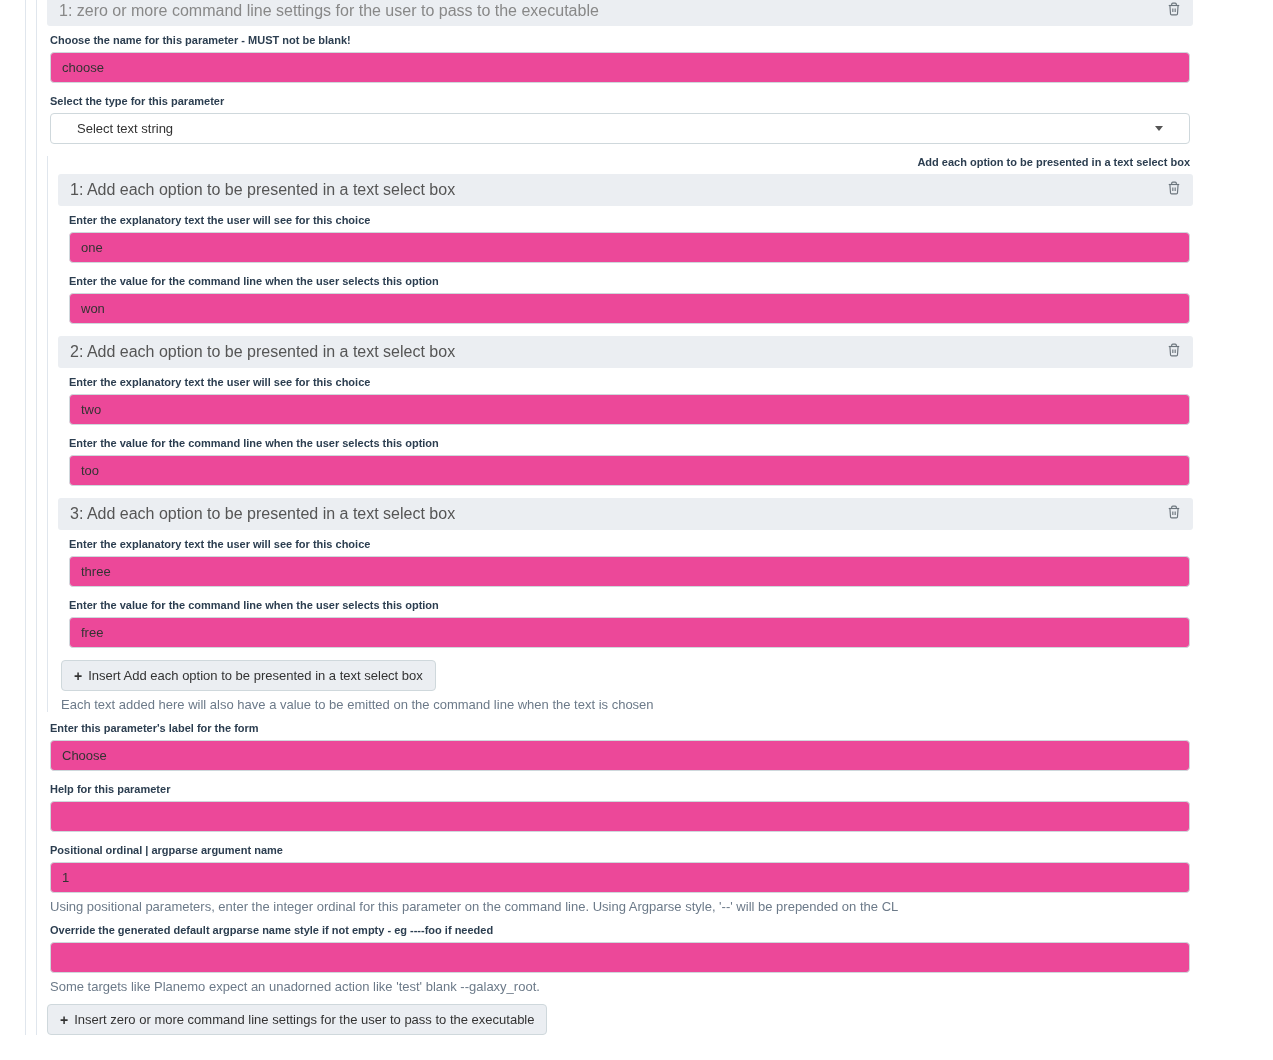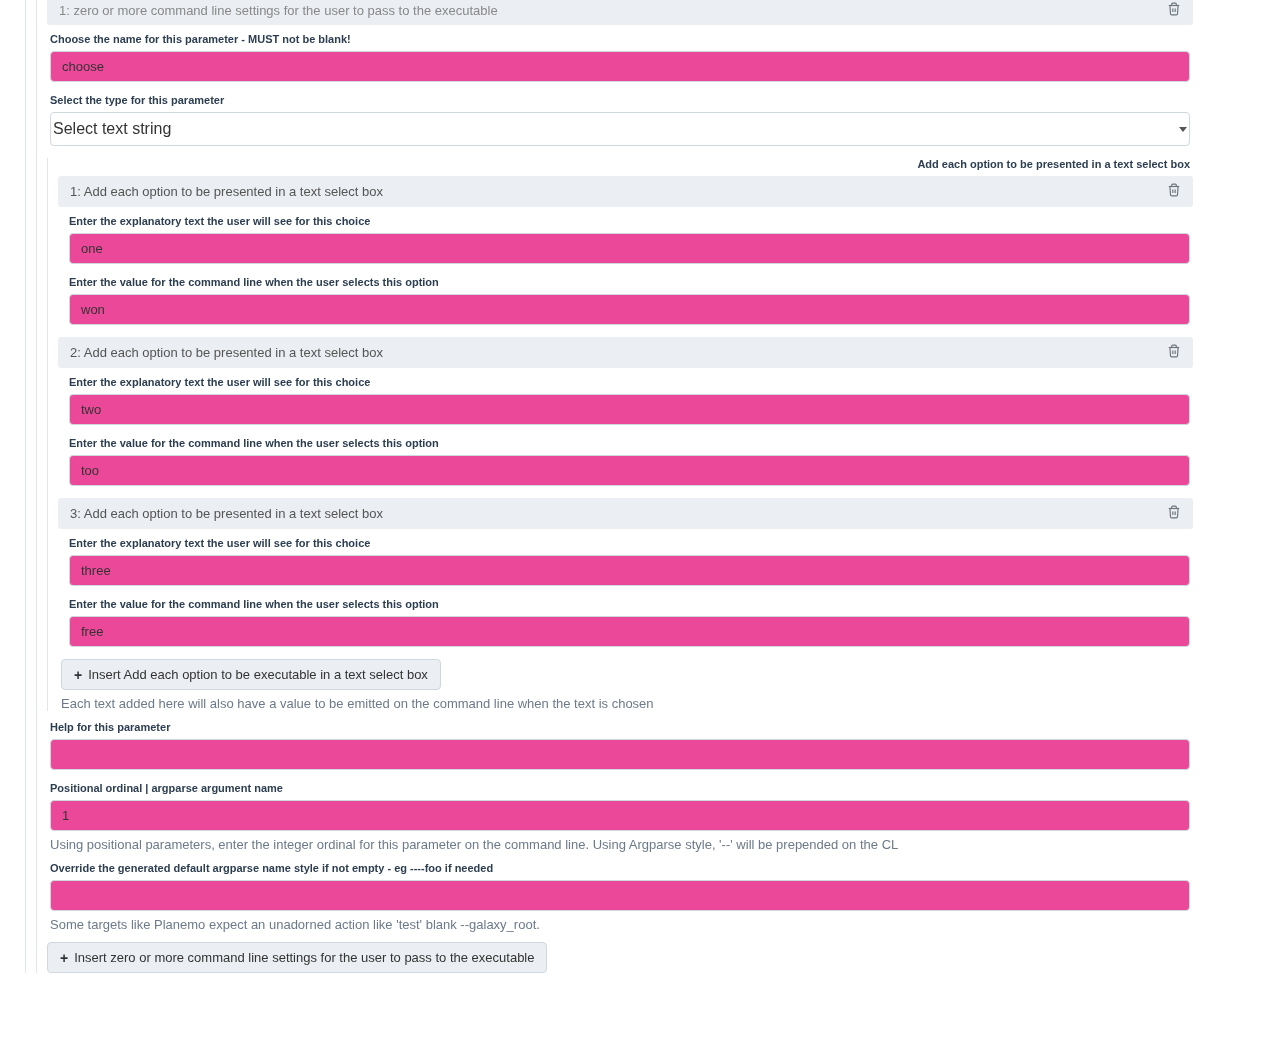--- a/index.html
+++ b/index.html
@@ -24,21 +24,21 @@
       padding-left: 10px;
       padding-right: 80px;
     }
     .section-header-bar {
       background: #ebeef2;
       padding: 7px 12px;
       display: flex;
       justify-content: space-between;
       align-items: center;
       color: #555;
-      font-size: 13px;
+      font-size: 16px;
       margin-top: 0;
       margin-bottom: 8px;
       border-radius: 3px;
     }
     .section-header-bar.top-cut {
       border-radius: 0 0 3px 3px;
       margin-top: 0;
       color: #888;
       padding-top: 2px;
       padding-bottom: 6px;
@@ -61,24 +61,24 @@
       width: 100%;
       padding: 7px 11px;
       border: 1px solid #cfd8dc;
       border-radius: 4px;
       font-size: 13px;
       color: #333;
       background: #ec4899;
     }
     .form-select {
       width: 100%;
-      padding: 7px 2px;
+      padding: 7px 26px;
       border: 1px solid #cfd8dc;
       border-radius: 4px;
-      font-size: 16px;
+      font-size: 13px;
       color: #333;
       background: #fff;
       position: relative;
       display: flex;
       justify-content: space-between;
       align-items: center;
       cursor: pointer;
     }
     .caret-down {
       width: 0; height: 0;
@@ -219,26 +219,30 @@
       <div class="form-group">
         <label class="form-label">Enter the value for the command line when the user selects this option</label>
         <input class="form-input" type="text" value="free" style="">
       </div>
     </div>
   </div>
           </div>
 
     <button class="btn" style="margin-left:3px;">
       <span class="plus-icon">+</span>
-      <span>Insert Add each option to be executable in a text select box</span>
+      <span>Insert Add each option to be presented in a text select box</span>
     </button>
 
     <div class="help-text">Each text added here will also have a value to be emitted on the command line when the text is chosen</div>
   </div>
 
+  <div class="form-group">
+    <label class="form-label">Enter this parameter's label for the form</label>
+    <input class="form-input" type="text" value="Choose" style="">
+  </div>
 
   <div class="form-group">
     <label class="form-label">Help for this parameter</label>
     <input class="form-input" type="text" value="" style="">
   </div>
 
   <div class="form-group" style="margin-bottom:4px;">
     <label class="form-label">Positional ordinal | argparse argument name</label>
     <input class="form-input" type="text" value="1" style="">
   </div>

